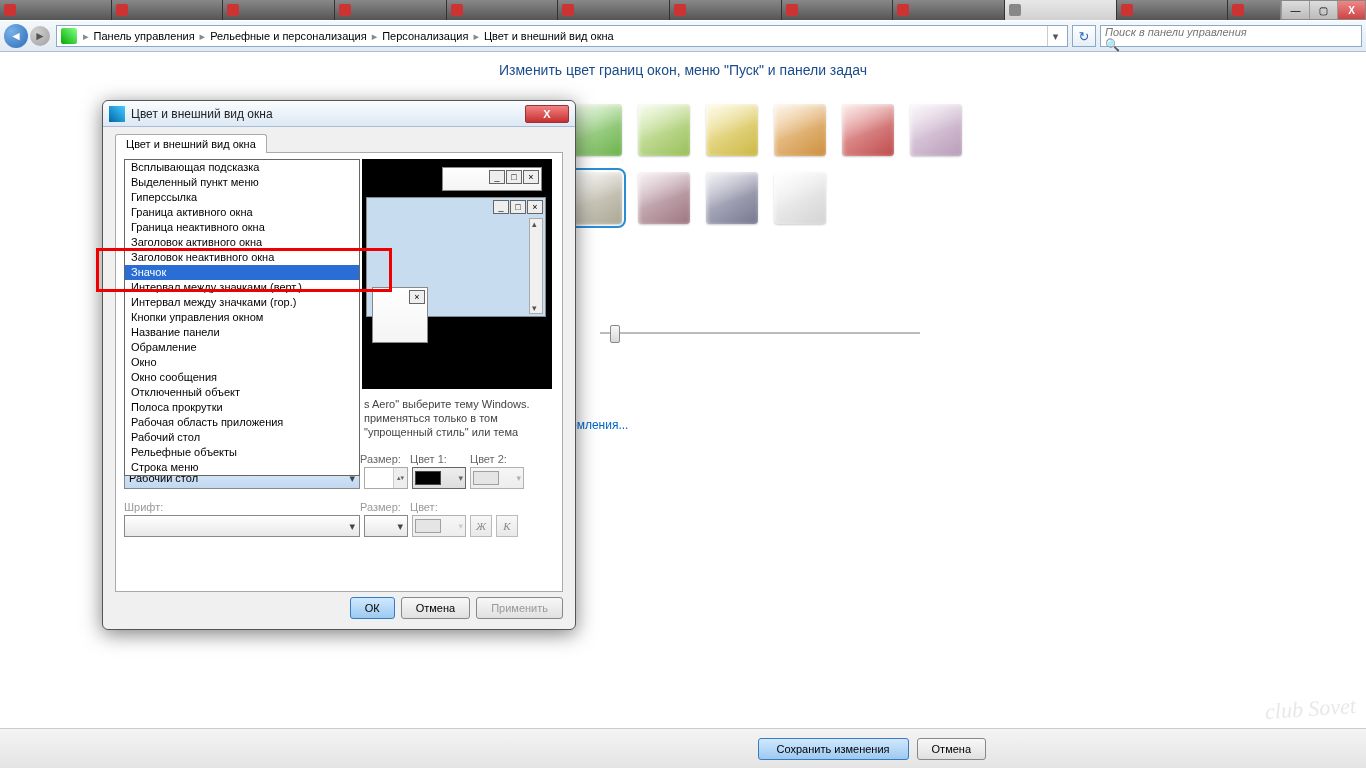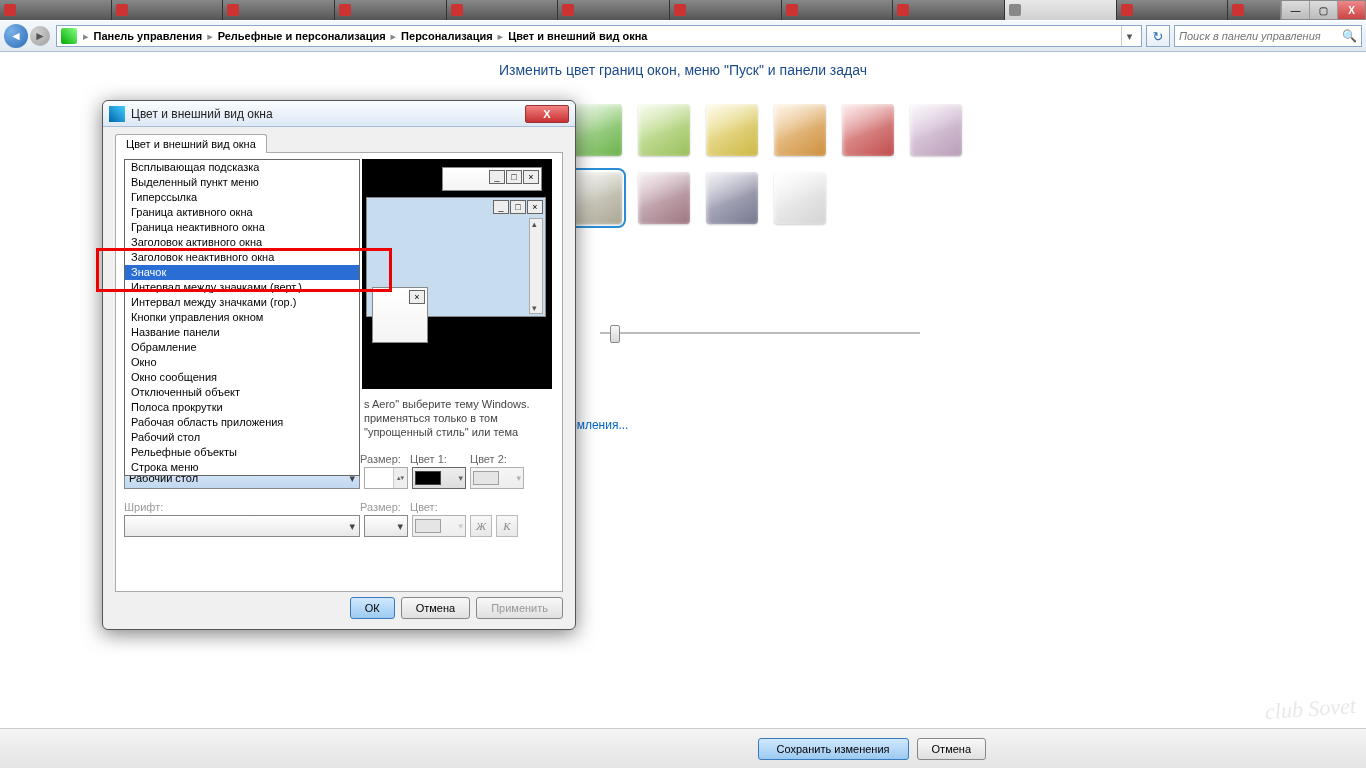--- a/index.html
+++ b/index.html
@@ -15,26 +15,26 @@
 
 .win-btns { position: absolute; top: 0; right: 0; height: 20px; display: flex; background: linear-gradient(#ddd, #bbb); border: 1px solid #888; z-index: 100; }
 .win-btn { width: 28px; height: 18px; display: flex; align-items: center; justify-content: center; font-size: 10px; border-left: 1px solid #999; cursor: default; }
 .win-btn.close { background: linear-gradient(#e88, #c44); color: #fff; font-weight: bold; }
 
 
 .explorer-bar { height: 32px; background: linear-gradient(#f4f8fb, #e2eaf2); border-top: 1px solid #fff; border-bottom: 1px solid #aabdd6; display: flex; align-items: center; padding: 0 4px; }
 .nav-btn { width: 24px; height: 24px; border-radius: 50%; background: radial-gradient(circle at 30% 30%, #7ab1e8, #2a6db8); margin-right: 2px; display:flex;align-items:center;justify-content:center;color:#fff;font-size:12px; }
 .nav-btn.fwd { width:20px;height:20px;background: radial-gradient(circle at 30% 30%, #d0d0d0, #a0a0a0); color:#555;}
 .addr { flex: 1; height: 22px; background: #fff; border: 1px solid #8aa8c8; margin: 0 4px; display: flex; align-items: center; padding: 0 4px; font-size: 11px; }
-.crumb { padding: 0 3px; cursor: default; font-weight: bold; }
+.crumb { padding: 0 3px; cursor: default; }
 .crumb-sep { color: #888; padding: 0 2px; }
 .addr-icon { width:16px;height:16px;margin-right:4px; background: linear-gradient(45deg,#0a0,#8f8); border-radius:2px; }
 .addr-drop { width:16px;height:20px;display:flex;align-items:center;justify-content:center;color:#555;border-left:1px solid #ccc;margin-left:auto;}
 .refresh { width: 24px; height: 22px; border: 1px solid #8aa8c8; background: linear-gradient(#fff,#e8eef6); display:flex;align-items:center;justify-content:center;color:#2a6db8;font-size:13px; }
-.search { width: 188px; height: 22px; background: #fff; border: 1px solid #8aa8c8; margin-left: 4px; display:flex;align-items:center;padding:0 4px; }
+.search { width: 262px; height: 22px; background: #fff; border: 1px solid #8aa8c8; margin-left: 4px; display:flex;padding:0 4px;flex-direction:column; }
 .search input { border:none; outline:none; flex:1; font-size:11px; font-style:italic; color:#888; }
 .search-icon { color:#2a6db8; font-size:12px; }
 
 
 .page { position: absolute; top: 52px; left: 0; right: 0; bottom: 40px; background: #fff; }
 .page-title { text-align:center; color:#1a4b8c; font-size:14px; padding: 10px 0 18px; }
 
 .swatches { position:absolute; left:570px; top:52px; display:flex; flex-wrap:wrap; width: 430px; gap: 16px; }
 .swatch { width:52px; height:52px; border-radius:4px; background: linear-gradient(145deg, rgba(255,255,255,0.6), rgba(0,0,0,0.15)); position:relative; box-shadow: inset 1px 1px 4px rgba(255,255,255,0.6), 0 1px 2px rgba(0,0,0,0.2); }
 .swatch.sel { outline:2px solid #2a8dd4; outline-offset:2px; background-color:#e8f2fb; }

